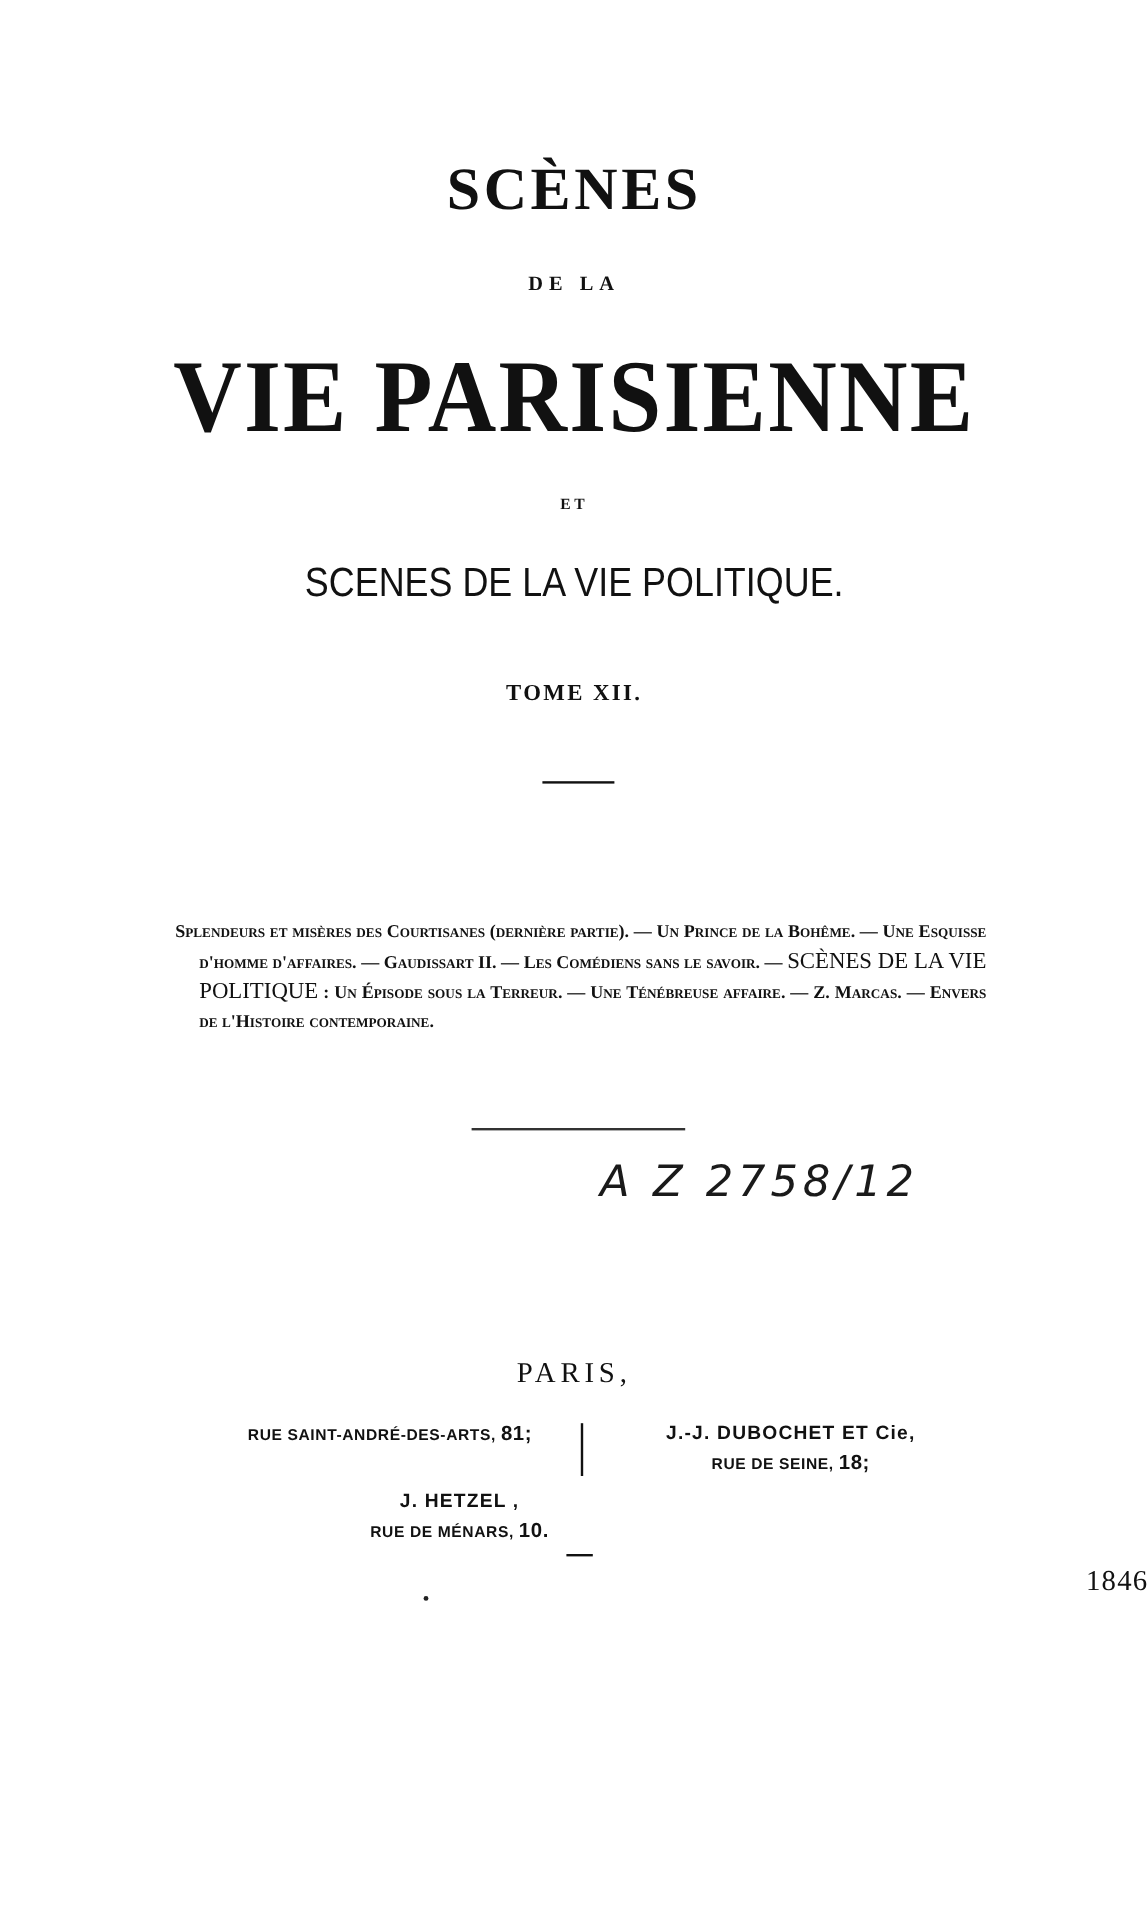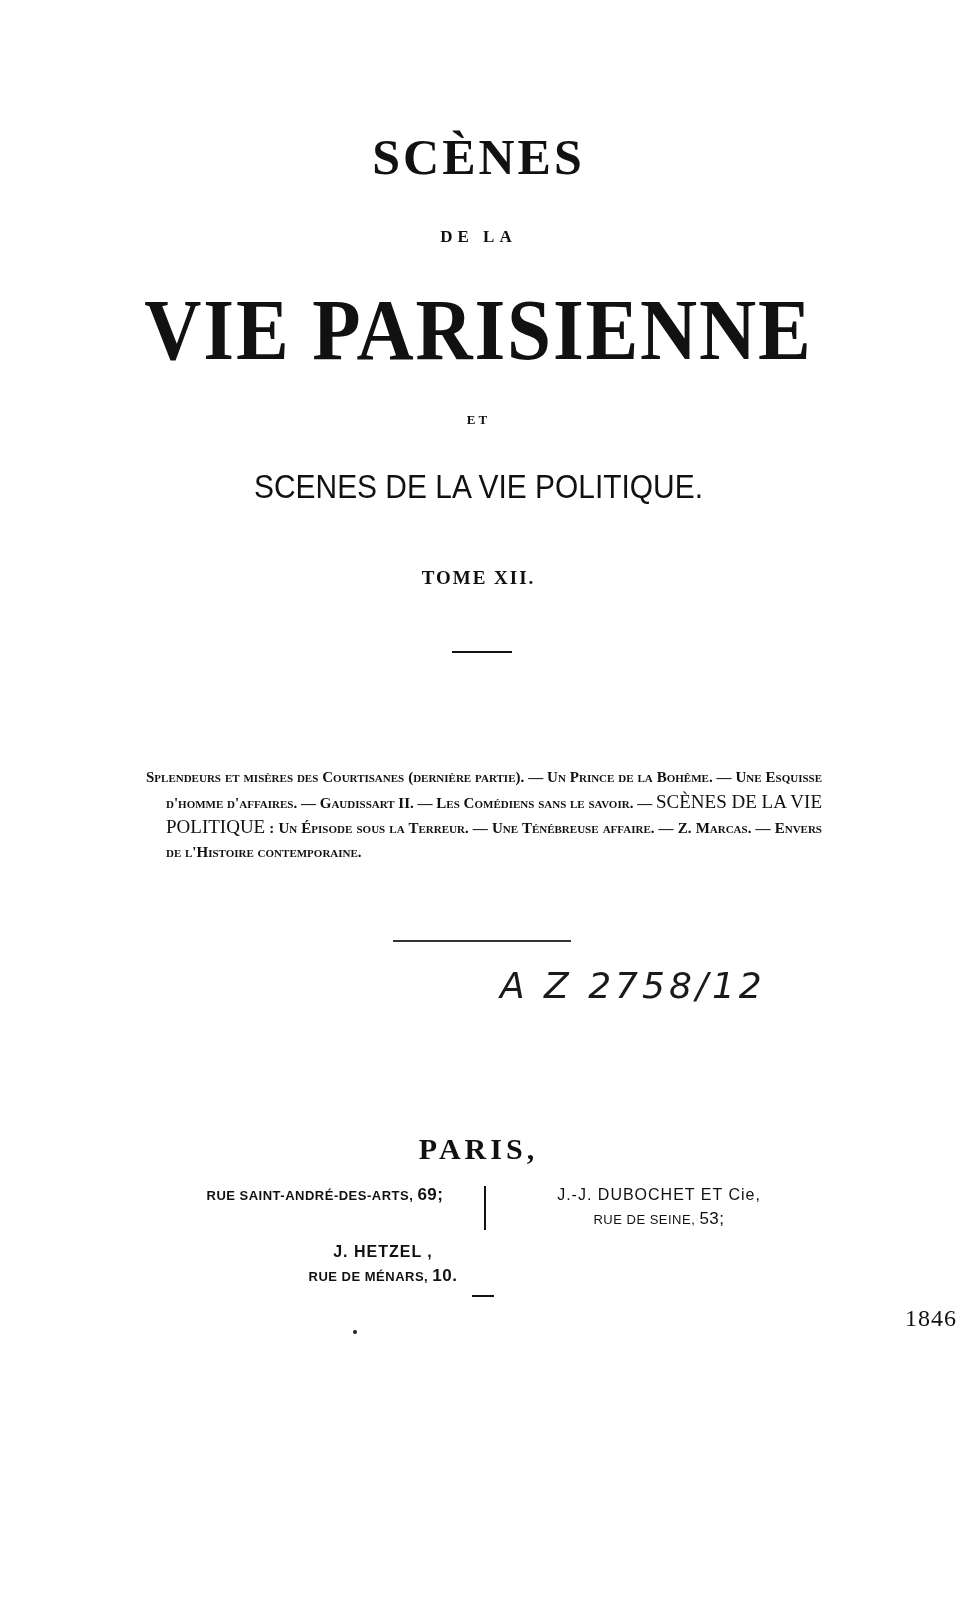--- a/index.html
+++ b/index.html
@@ -11,23 +11,23 @@
     .t-vie { top: 280px; font-size: 86px; font-weight: bold; letter-spacing: 2px; transform: scaleX(0.92); transform-origin: center; }
     .t-et { top: 412px; font-size: 13px; font-weight: bold; letter-spacing: 3px; }
     .t-pol { top: 467px; font-family: "Liberation Sans", "DejaVu Sans", sans-serif; font-size: 34px; transform: scaleX(0.88); transform-origin: center; }
     .t-tome { top: 567px; font-size: 19px; font-weight: bold; letter-spacing: 2px; }
     .rule1 { top: 651px; left: 452px; width: 60px; height: 2px; background: #111; }
     .contents { top: 732px; left: 146px; width: 676px; font-size: 15px; line-height: 23.5px; font-weight: bold; font-variant: small-caps; text-align: justify; text-align-last: left; margin-top: 34px; }
     .contents p { margin: 0; text-indent: 0; padding-left: 20px; text-indent: -20px; }
     .contents .big { font-variant: normal; font-size: 19px; font-weight: normal; }
     .rule2 { top: 940px; left: 393px; width: 178px; height: 2px; background: #333; }
     .shelfmark { top: 965px; left: 500px; font-family: "DejaVu Sans", sans-serif; font-size: 36px; font-style: italic; color: #1a1a1a; letter-spacing: 4px; text-align: right; }
-    .t-paris { top: 1132px; font-size: 30px; font-weight: bold; letter-spacing: 4px; }
+    .t-paris { top: 1132px; font-size: 24px; font-weight: normal; letter-spacing: 4px; }
     .pub-left { top: 1183px; left: 170px; width: 310px; text-align: center; font-family: "Liberation Sans", "DejaVu Sans", sans-serif; font-weight: bold; }
-    .pub-right { top: 1183px; left: 494px; width: 330px; text-align: center; font-family: "Liberation Sans", "DejaVu Sans", sans-serif; font-weight: normal; }
+    .pub-right { top: 1183px; left: 494px; width: 330px; text-align: center; font-family: "Liberation Sans", "DejaVu Sans", sans-serif; font-weight: bold; }
     .pub-name { font-size: 16px; letter-spacing: 1px; line-height: 24px; }
     .pub-addr { font-size: 13px; letter-spacing: 0.5px; line-height: 24px; }
     .pub-addr .num { font-size: 17px; }
     .vline { top: 1186px; left: 484px; width: 2px; height: 44px; background: #111; }
     .pub-center { top: 1240px; left: 0; width: 766px; text-align: center; font-family: "Liberation Sans", "DejaVu Sans", sans-serif; font-weight: bold; }
     .rule3 { top: 1295px; left: 472px; width: 22px; height: 2px; background: #111; }
     .t-year { top: 1305px; font-size: 24px; letter-spacing: 1px; text-align: right; }
     .dot { width: 4px; height: 4px; border-radius: 50%; background: #222; }
   </style>
 </head>
@@ -44,26 +44,26 @@
 <div class="abs contents">
   <p><span>Splendeurs et misères des Courtisanes (dernière partie). — Un Prince de la Bohême. — Une Esquisse d'homme d'affaires. — Gaudissart II. — Les Comédiens sans le savoir. — </span><span class="big">SCÈNES DE LA VIE POLITIQUE</span><span> : Un Épisode sous la Terreur. — Une Ténébreuse affaire. — Z. Marcas. — Envers de l'Histoire contemporaine.</span></p>
 </div>
 
 <div class="abs rule2"></div>
 <div class="abs shelfmark">A Z  2758/12</div>
 
 <div class="abs center t-paris">PARIS,</div>
 
 <div class="abs pub-left">
-  <div class="pub-addr"><span>RUE SAINT-ANDRÉ-DES-ARTS, </span><span class="num">69;</span></div>
+  <div class="pub-addr"><span>RUE SAINT-ANDRÉ-DES-ARTS, </span><span class="num">81;</span></div>
 </div>
 <div class="abs vline"></div>
 <div class="abs pub-right">
   <div class="pub-name">J.-J. DUBOCHET ET Cie,</div>
-  <div class="pub-addr"><span>RUE DE SEINE, </span><span class="num">53;</span></div>
+  <div class="pub-addr"><span>RUE DE SEINE, </span><span class="num">18;</span></div>
 </div>
 <div class="abs pub-center">
   <div class="pub-name">J. HETZEL ,</div>
   <div class="pub-addr"><span>RUE DE MÉNARS, </span><span class="num">10.</span></div>
 </div>
 <div class="abs rule3"></div>
 <div class="abs center t-year">1846</div>
 <div class="abs dot" style="top:1330px;left:353px;"></div>
 
 </body></html>

